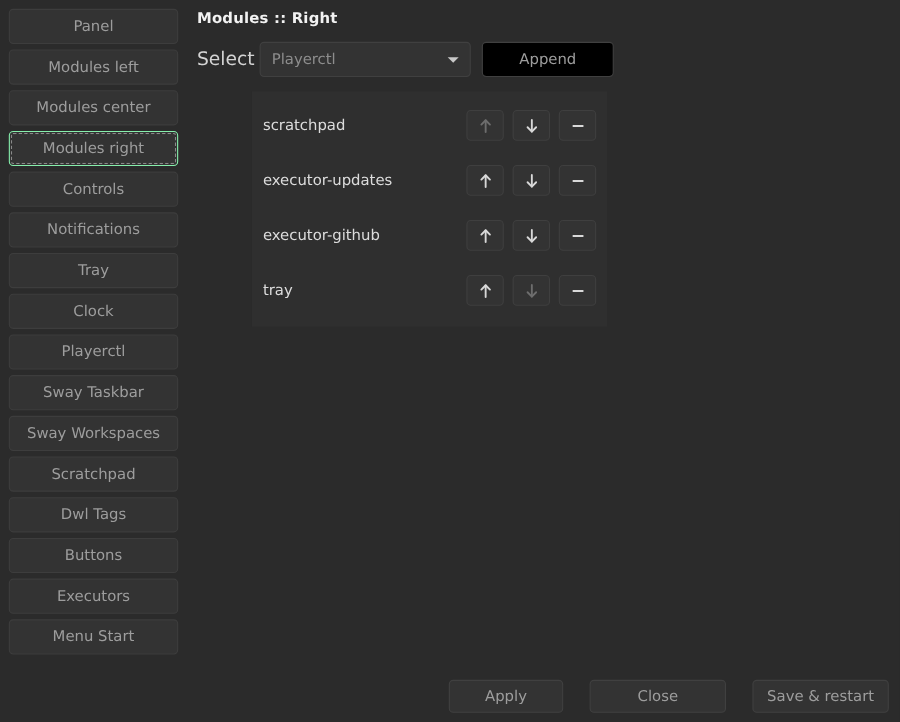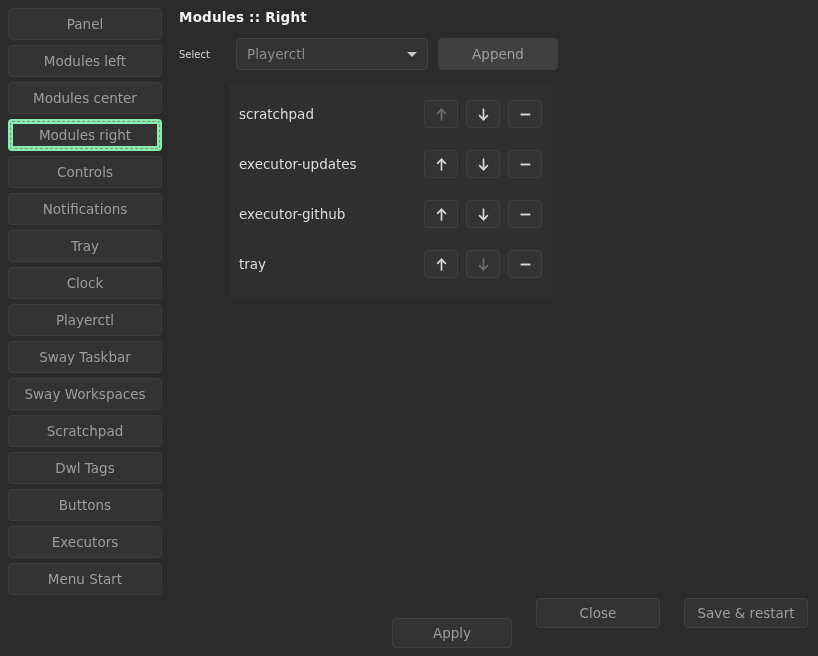--- a/index.html
+++ b/index.html
@@ -41,21 +41,21 @@
     font-family: "DejaVu Sans", "Liberation Sans", sans-serif;
     display: flex;
     align-items: center;
     justify-content: center;
     cursor: pointer;
     white-space: nowrap;
     overflow: hidden;
   }
 
   .side-btn.focused {
-    border: 5px solid #86efac;
+    border: 1px solid #86efac;
     outline: 1px dashed #8a8a8a;
     outline-offset: -3px;
   }
 
   
   #main {
     position: absolute;
     left: 170px; top: 0;
     width: 648px;
     height: 656px;
@@ -75,21 +75,21 @@
     position: absolute;
     left: 9px;
     top: 38px;
     display: flex;
     align-items: center;
     gap: 10px;
   }
 
   #select-label {
     width: 47px;
-    font-size: 10px;
+    font-size: 17px;
     color: #d4d4d4;
   }
 
   #module-combo {
     width: 192px;
     height: 32px;
     background: #333333;
     border: 1px solid #404040;
     border-radius: 4px;
     display: flex;
@@ -108,21 +108,21 @@
   .caret {
     width: 0; height: 0;
     border-left: 5px solid transparent;
     border-right: 5px solid transparent;
     border-top: 5px solid #c8c8c8;
   }
 
   #append-btn {
     width: 120px;
     height: 32px;
-    background: #404040;
+    background: #000000;
     border: 1px solid #404040;
     border-radius: 4px;
     color: #9d9d9d;
     font-size: 13.5px;
     font-family: "DejaVu Sans", "Liberation Sans", sans-serif;
     cursor: pointer;
     display: flex;
     align-items: center;
     justify-content: center;
   }
@@ -193,21 +193,21 @@
     border-radius: 4px;
     color: #9d9d9d;
     font-size: 13.5px;
     font-family: "DejaVu Sans", "Liberation Sans", sans-serif;
     display: flex;
     align-items: center;
     justify-content: center;
     cursor: pointer;
     padding: 0 10px;
   }
-  .bottom-btn.w-apply { width: 120px; margin-top: 20px; }
+  .bottom-btn.w-apply { width: 104px; }
   .bottom-btn.w-close { width: 124px; }
   .bottom-btn.w-save  { width: 124px; text-align: center; }
 </style>
 </head>
 <body>
 
 <div id="sidebar">
     <div class="side-btn">
       <span>Panel</span>
     </div>

